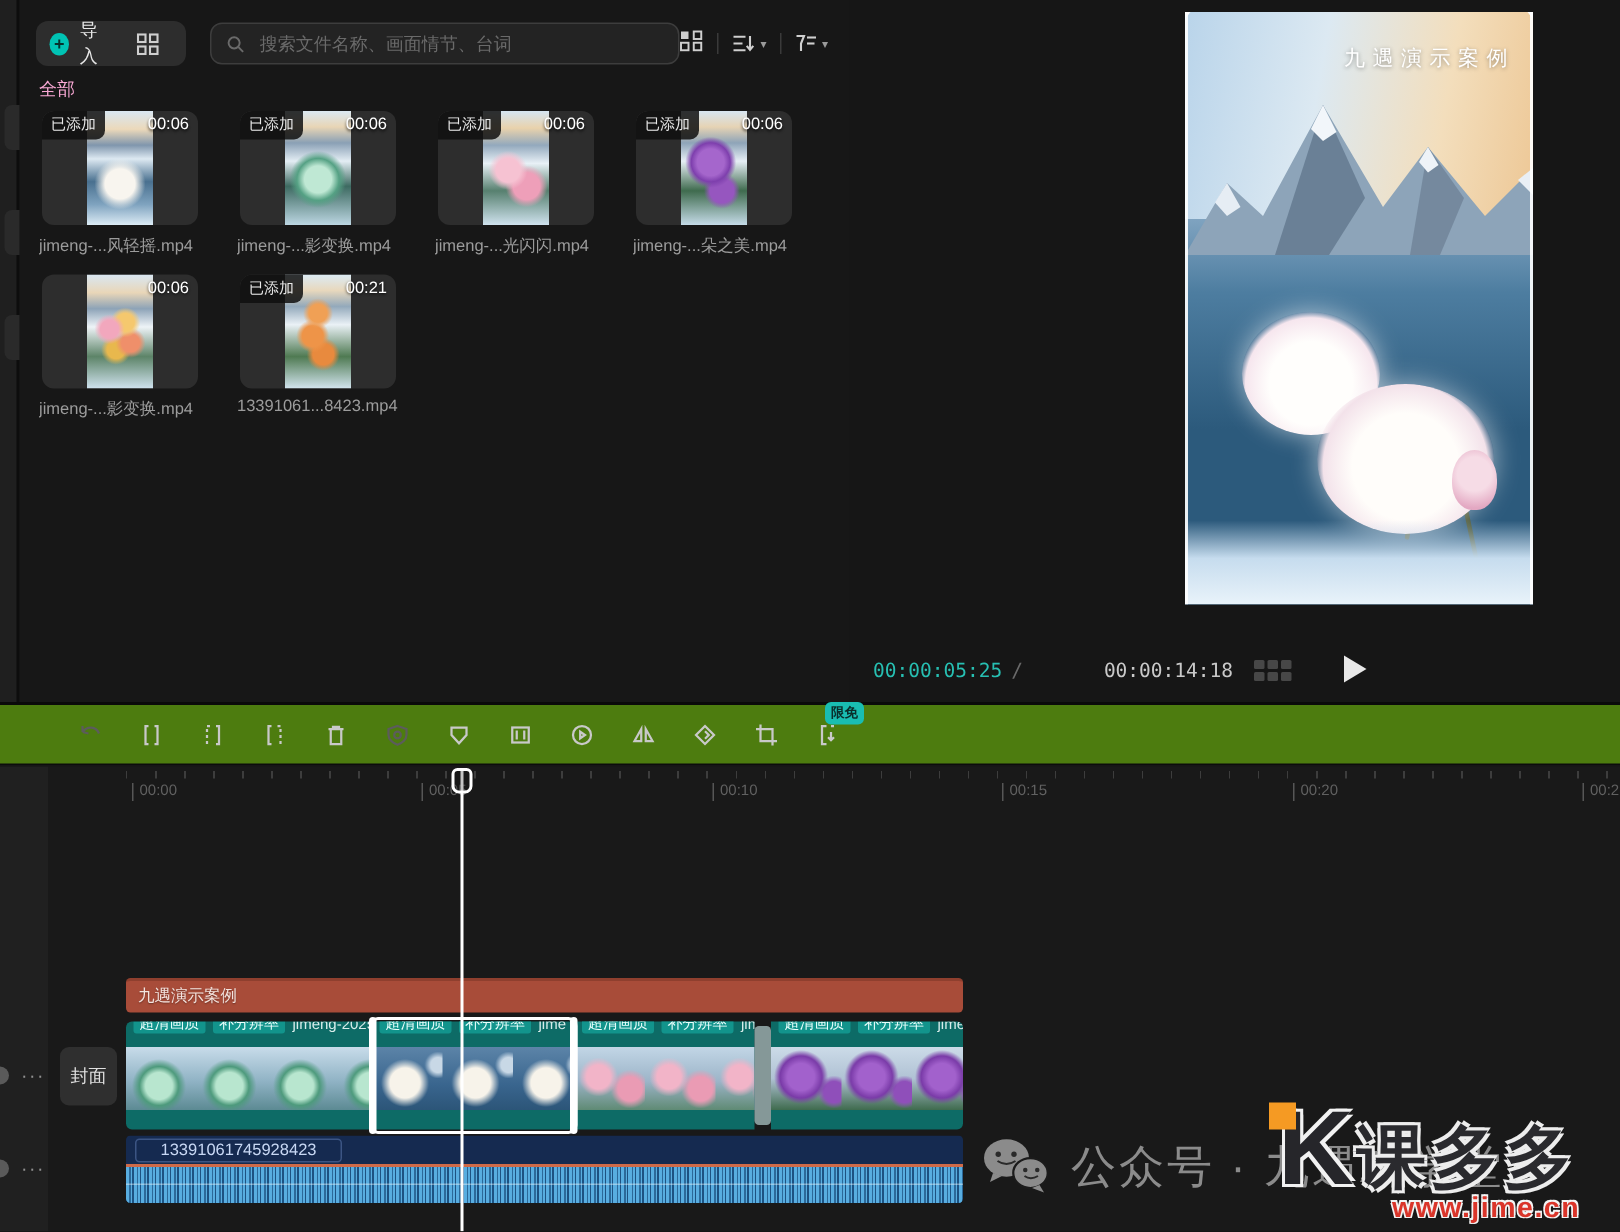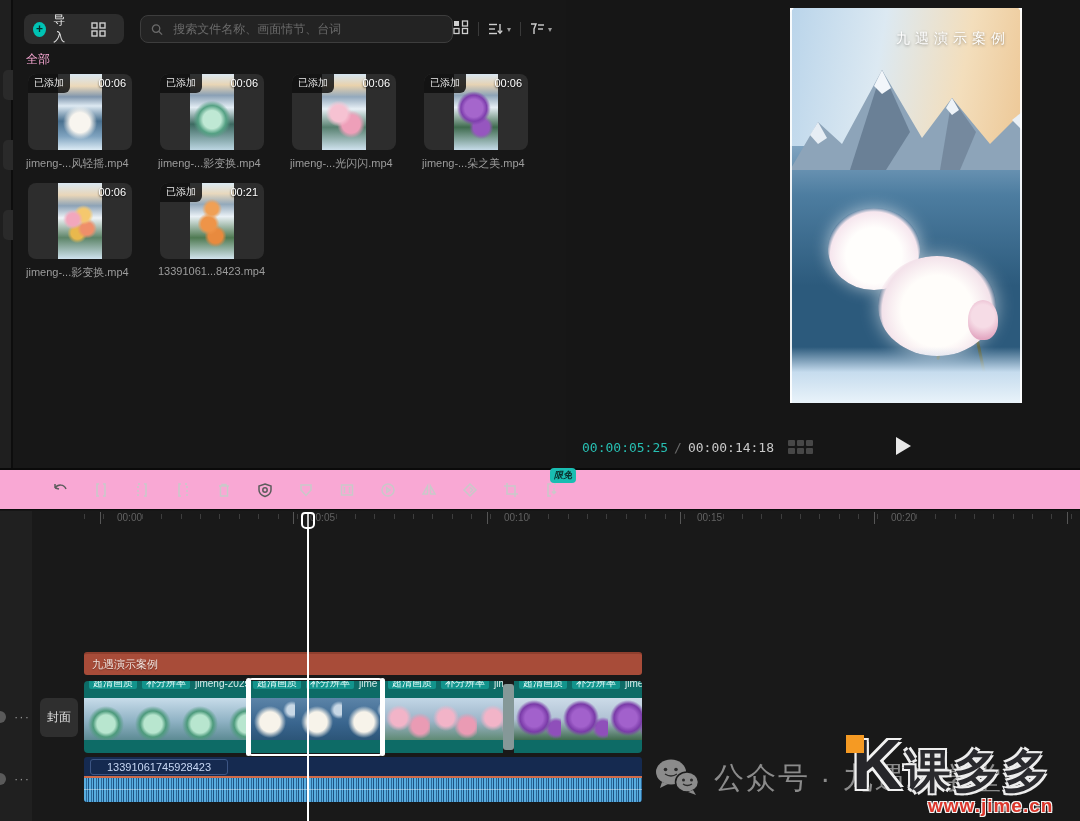--- a/index.html
+++ b/index.html
@@ -77,41 +77,41 @@
   .stem1 { left:150px; top:300px; transform:rotate(8deg); }
   .stem2 { left:190px; top:326px; transform:rotate(-12deg); }
   .pv-snow { position:absolute; bottom:0; left:0; right:0; height:56px;
     background:linear-gradient(180deg,rgba(215,232,245,0) 0%,#c6dcee 45%,#e9f3fa 100%); }
   .sel-line-l { position:absolute; top:0; bottom:0; left:0; width:2px; background:rgba(255,255,255,.9); z-index:5; }
   .sel-line-r { position:absolute; top:0; bottom:0; right:0; width:2px; background:rgba(255,255,255,.9); z-index:5; }
   .tri { position:absolute; width:0; height:0; border-left:7px solid transparent; border-right:7px solid transparent; border-top:9px solid #fff; z-index:6; }
   .tri-l { top:-3px; left:-8px; } .tri-r { top:-3px; right:-8px; }
 
   .pv-controls { position:absolute; top:432px; left:0; right:0; height:30px; display:flex; align-items:center; }
-  .tc { font-family:"DejaVu Sans Mono",monospace; font-size:13px; }
+  .tc { font-family:"DejaVu Sans Mono",monospace; font-size:13px;margin-left:48px; }
   .tc-cur { color:#27bfb2; margin-left:12px; }
   .tc-sep { color:#6a6a6a; margin:0 6px; }
   .tc-dur { color:#c9c9c9; }
   .mini-grid { margin-left:14px; display:grid; grid-template-columns:repeat(3,7px); grid-template-rows:repeat(2,6px); gap:2px; }
   .mini-grid span { background:#474747; border-radius:1px; }
   .play-btn { position:absolute; left:326px; top:5px; width:0; height:0; border-top:9px solid transparent; border-bottom:9px solid transparent; border-left:15px solid #e8e8e8; }
 
   
-  .edit-toolbar { position:absolute; top:470px; left:0; width:1080px; height:40px; background:#f9a8d4; border-bottom:1px solid #0c0c0c; display:flex; align-items:center; padding-left:50px; gap:21px;font-style:italic; }
+  .edit-toolbar { position:absolute; top:470px; left:0; width:1080px; height:40px; background:#4d7c0f; border-bottom:1px solid #0c0c0c; display:flex; align-items:center; padding-left:50px; gap:21px; }
   .tool { width:20px; height:20px; display:flex; align-items:center; justify-content:center; position:relative; }
   .tool svg { stroke:#c9c9c9; fill:none; stroke-width:1.5; }
   .tool.dim svg { stroke:#5c5c5c; }
   .free-badge { position:absolute; top:-12px; left:8px; background:#19bdb2; color:#0a2e2b; font-size:9px; font-weight:bold; padding:1px 4px; border-radius:4px; white-space:nowrap; }
 
   
   .timeline { position:absolute; top:511px; left:0; width:1080px; height:310px; background:#191919; overflow:hidden; }
   .gutter { position:absolute; top:0; left:0; width:32px; height:310px; background:#202020; }
   .ruler-ticks { position:absolute; top:3px; left:84px; right:0; height:5px;
     background:repeating-linear-gradient(90deg,#3d3d3d 0 1px,transparent 1px 19.35px); }
-  .ruler-label { position:absolute; top:1px; color:#616161; font-size:10px; border-left:1px solid #565656; padding-left:16px; line-height:12px;margin-left:12px; }
+  .ruler-label { position:absolute; top:11px; color:#616161; font-size:10px; border-left:1px solid #565656; padding-left:4px; line-height:12px; }
 
   .cover-btn { position:absolute; top:187px; left:40px; width:38px; height:39px; background:#2f2f2f; border-radius:6px; color:#e0e0e0; font-size:12px; display:flex; align-items:center; justify-content:center; }
   .track-dots { position:absolute; left:14px; color:#909090; font-size:13px; letter-spacing:1px; }
   .edge-stub { position:absolute; left:0; width:6px; height:12px; background:#8a8a8a; border-radius:0 6px 6px 0; opacity:.55; }
 
   .text-clip { position:absolute; top:141px; left:84px; width:558px; height:23px; background:#a84c39; border-radius:3px; border-top:2px solid #8f3f2e; color:#f3e3de; font-size:11px; line-height:20px; padding-left:8px; text-shadow:0 1px 1px rgba(0,0,0,.35); }
 
   .video-track { position:absolute; top:170px; left:0; width:1080px; height:72px; }
   .vclip { position:absolute; top:0; height:72px; background:#0d6b66; overflow:hidden; }
   .vclip .badges { height:16px; display:flex; align-items:center; gap:5px; padding:2px 0 16px 5px; white-space:nowrap; overflow:hidden; }

